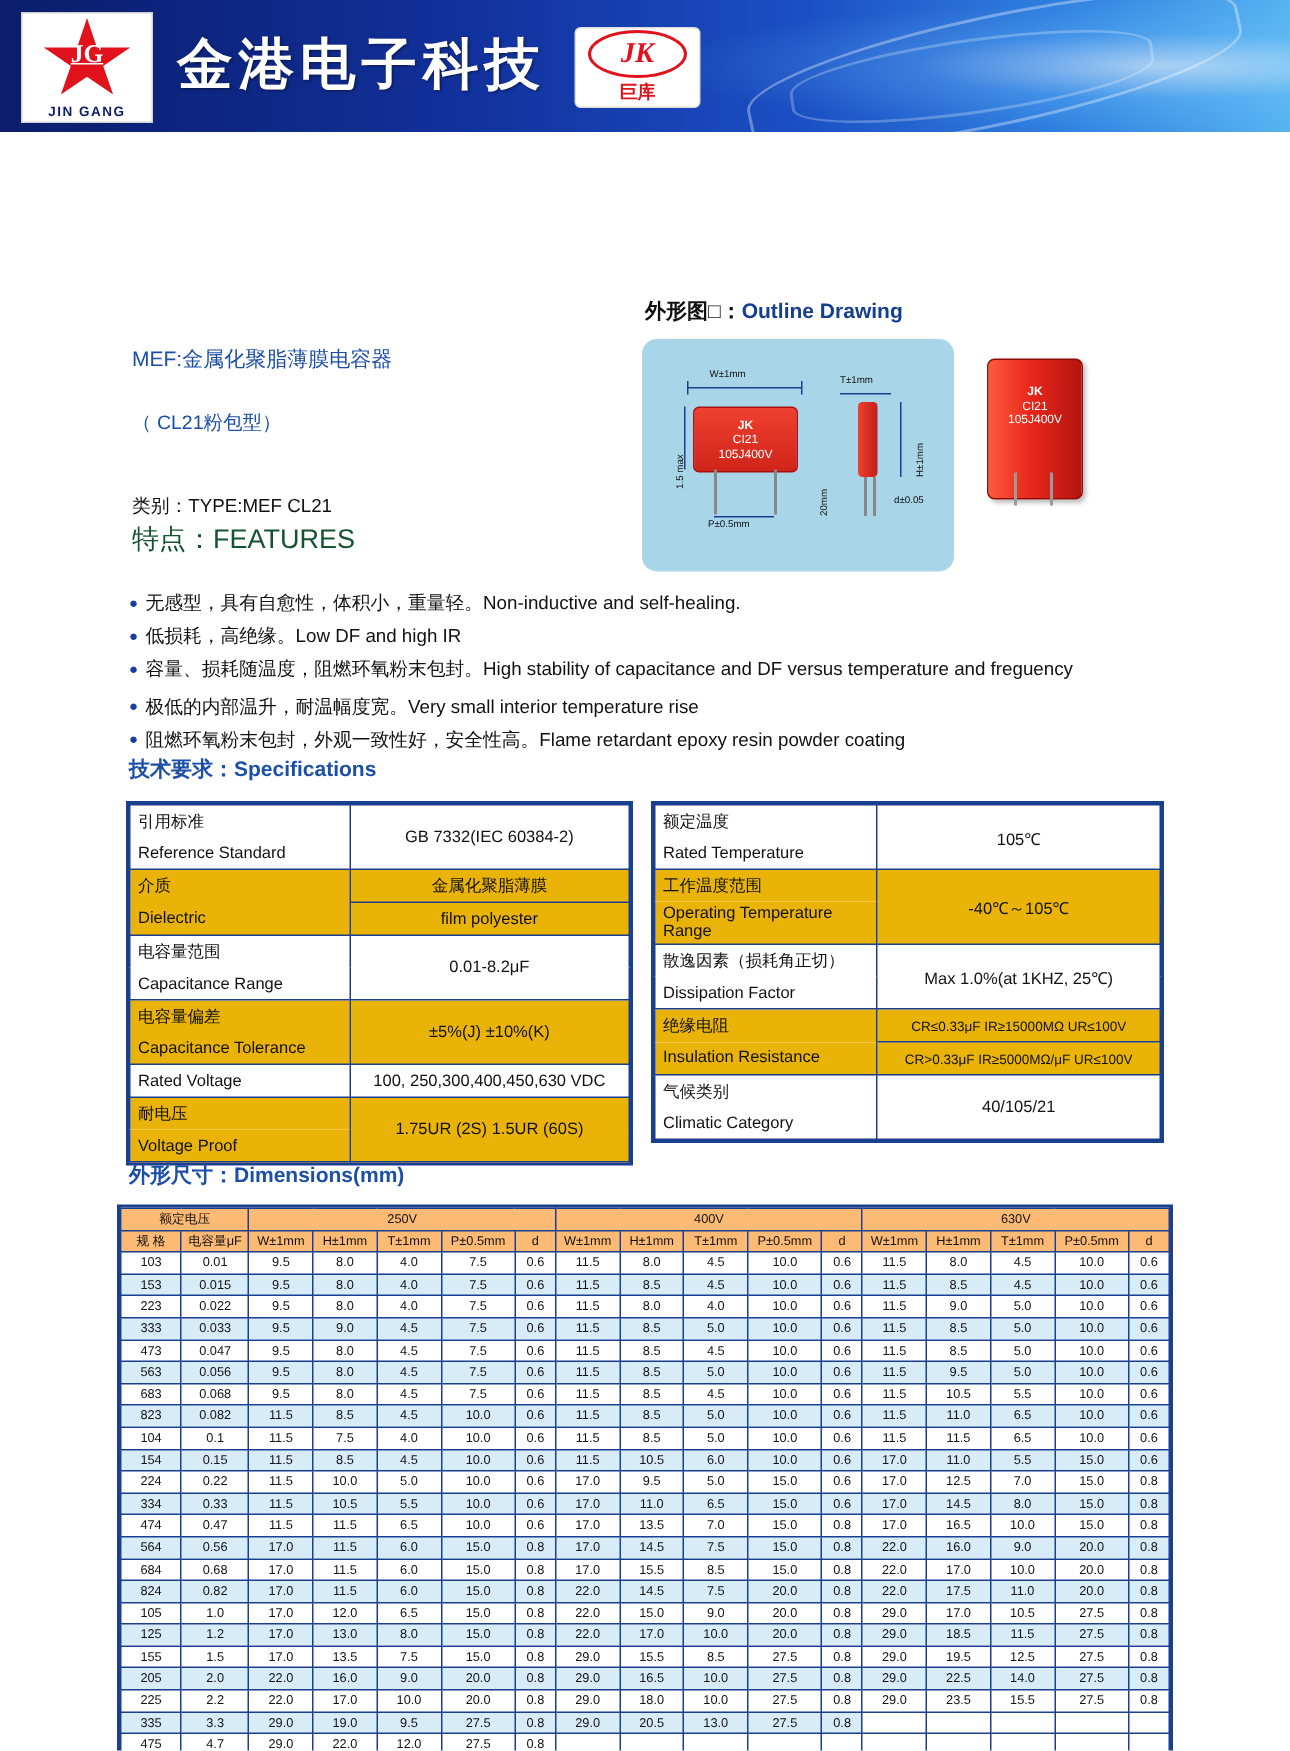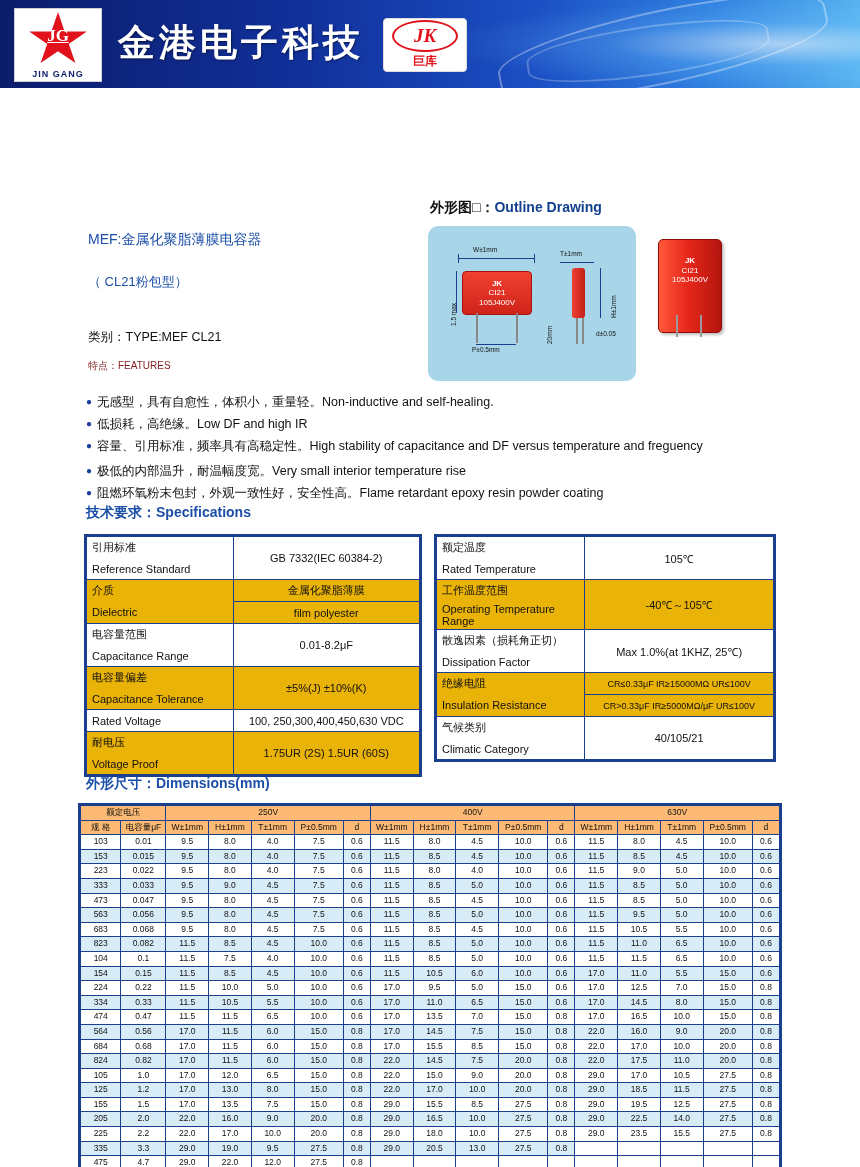--- a/index.html
+++ b/index.html
@@ -85,21 +85,21 @@
     position:absolute;left:430px;top:108px;font-size:14px;font-weight:bold;color:#111;
   }
   .outline-title .en{color:#123f8f;}
   .mef-title{
     position:absolute;left:88px;top:140px;color:#1b4fa8;font-size:14px;
   }
   .mef-sub{
     position:absolute;left:88px;top:182px;color:#1b4fa8;font-size:13px;
   }
   .type-line{position:absolute;left:88px;top:238px;font-size:12.5px;color:#111;}
-  .feat-line{position:absolute;left:88px;top:256px;font-size:10px;color:#7f1d1d;margin-top:12px;}
+  .feat-line{position:absolute;left:88px;top:256px;font-size:18px;color:#14532d;}
 
   .drawing-box{
     position:absolute;left:428px;top:135px;width:208px;height:155px;
     background:#a9d5e8;border-radius:10px;
   }
   .cap-body{
     position:absolute;left:34px;top:45px;width:68px;height:42px;
     background:linear-gradient(180deg,#f04030,#d0241a);
     border-radius:4px;border:1px solid #a11;
     color:#fff;font-size:8px;text-align:center;
@@ -241,21 +241,21 @@
     <div>105J400V</div>
   </div>
   <div class="photo-legs">
     <span style="left:4px;"></span>
       <span style="left:28px;"></span>
   </div>
 
   <div class="bullets">
     <div class="bullet">无感型，具有自愈性，体积小，重量轻。Non-inductive and self-healing.</div>
     <div class="bullet">低损耗，高绝缘。Low DF and high IR</div>
-    <div class="bullet">容量、引用标准，频率具有高稳定性。High stability of capacitance and DF versus temperature and freguency</div>
+    <div class="bullet">容量、损耗随温度，阻燃环氧粉末包封。High stability of capacitance and DF versus temperature and freguency</div>
   </div>
   <div class="bullets2">
     <div class="bullet">极低的内部温升，耐温幅度宽。Very small interior temperature rise</div>
     <div class="bullet">阻燃环氧粉末包封，外观一致性好，安全性高。Flame retardant epoxy resin powder coating</div>
   </div>
 
   <div class="spec-title">
     <span>技术要求：</span><span class="en">Specifications</span>
   </div>
 

